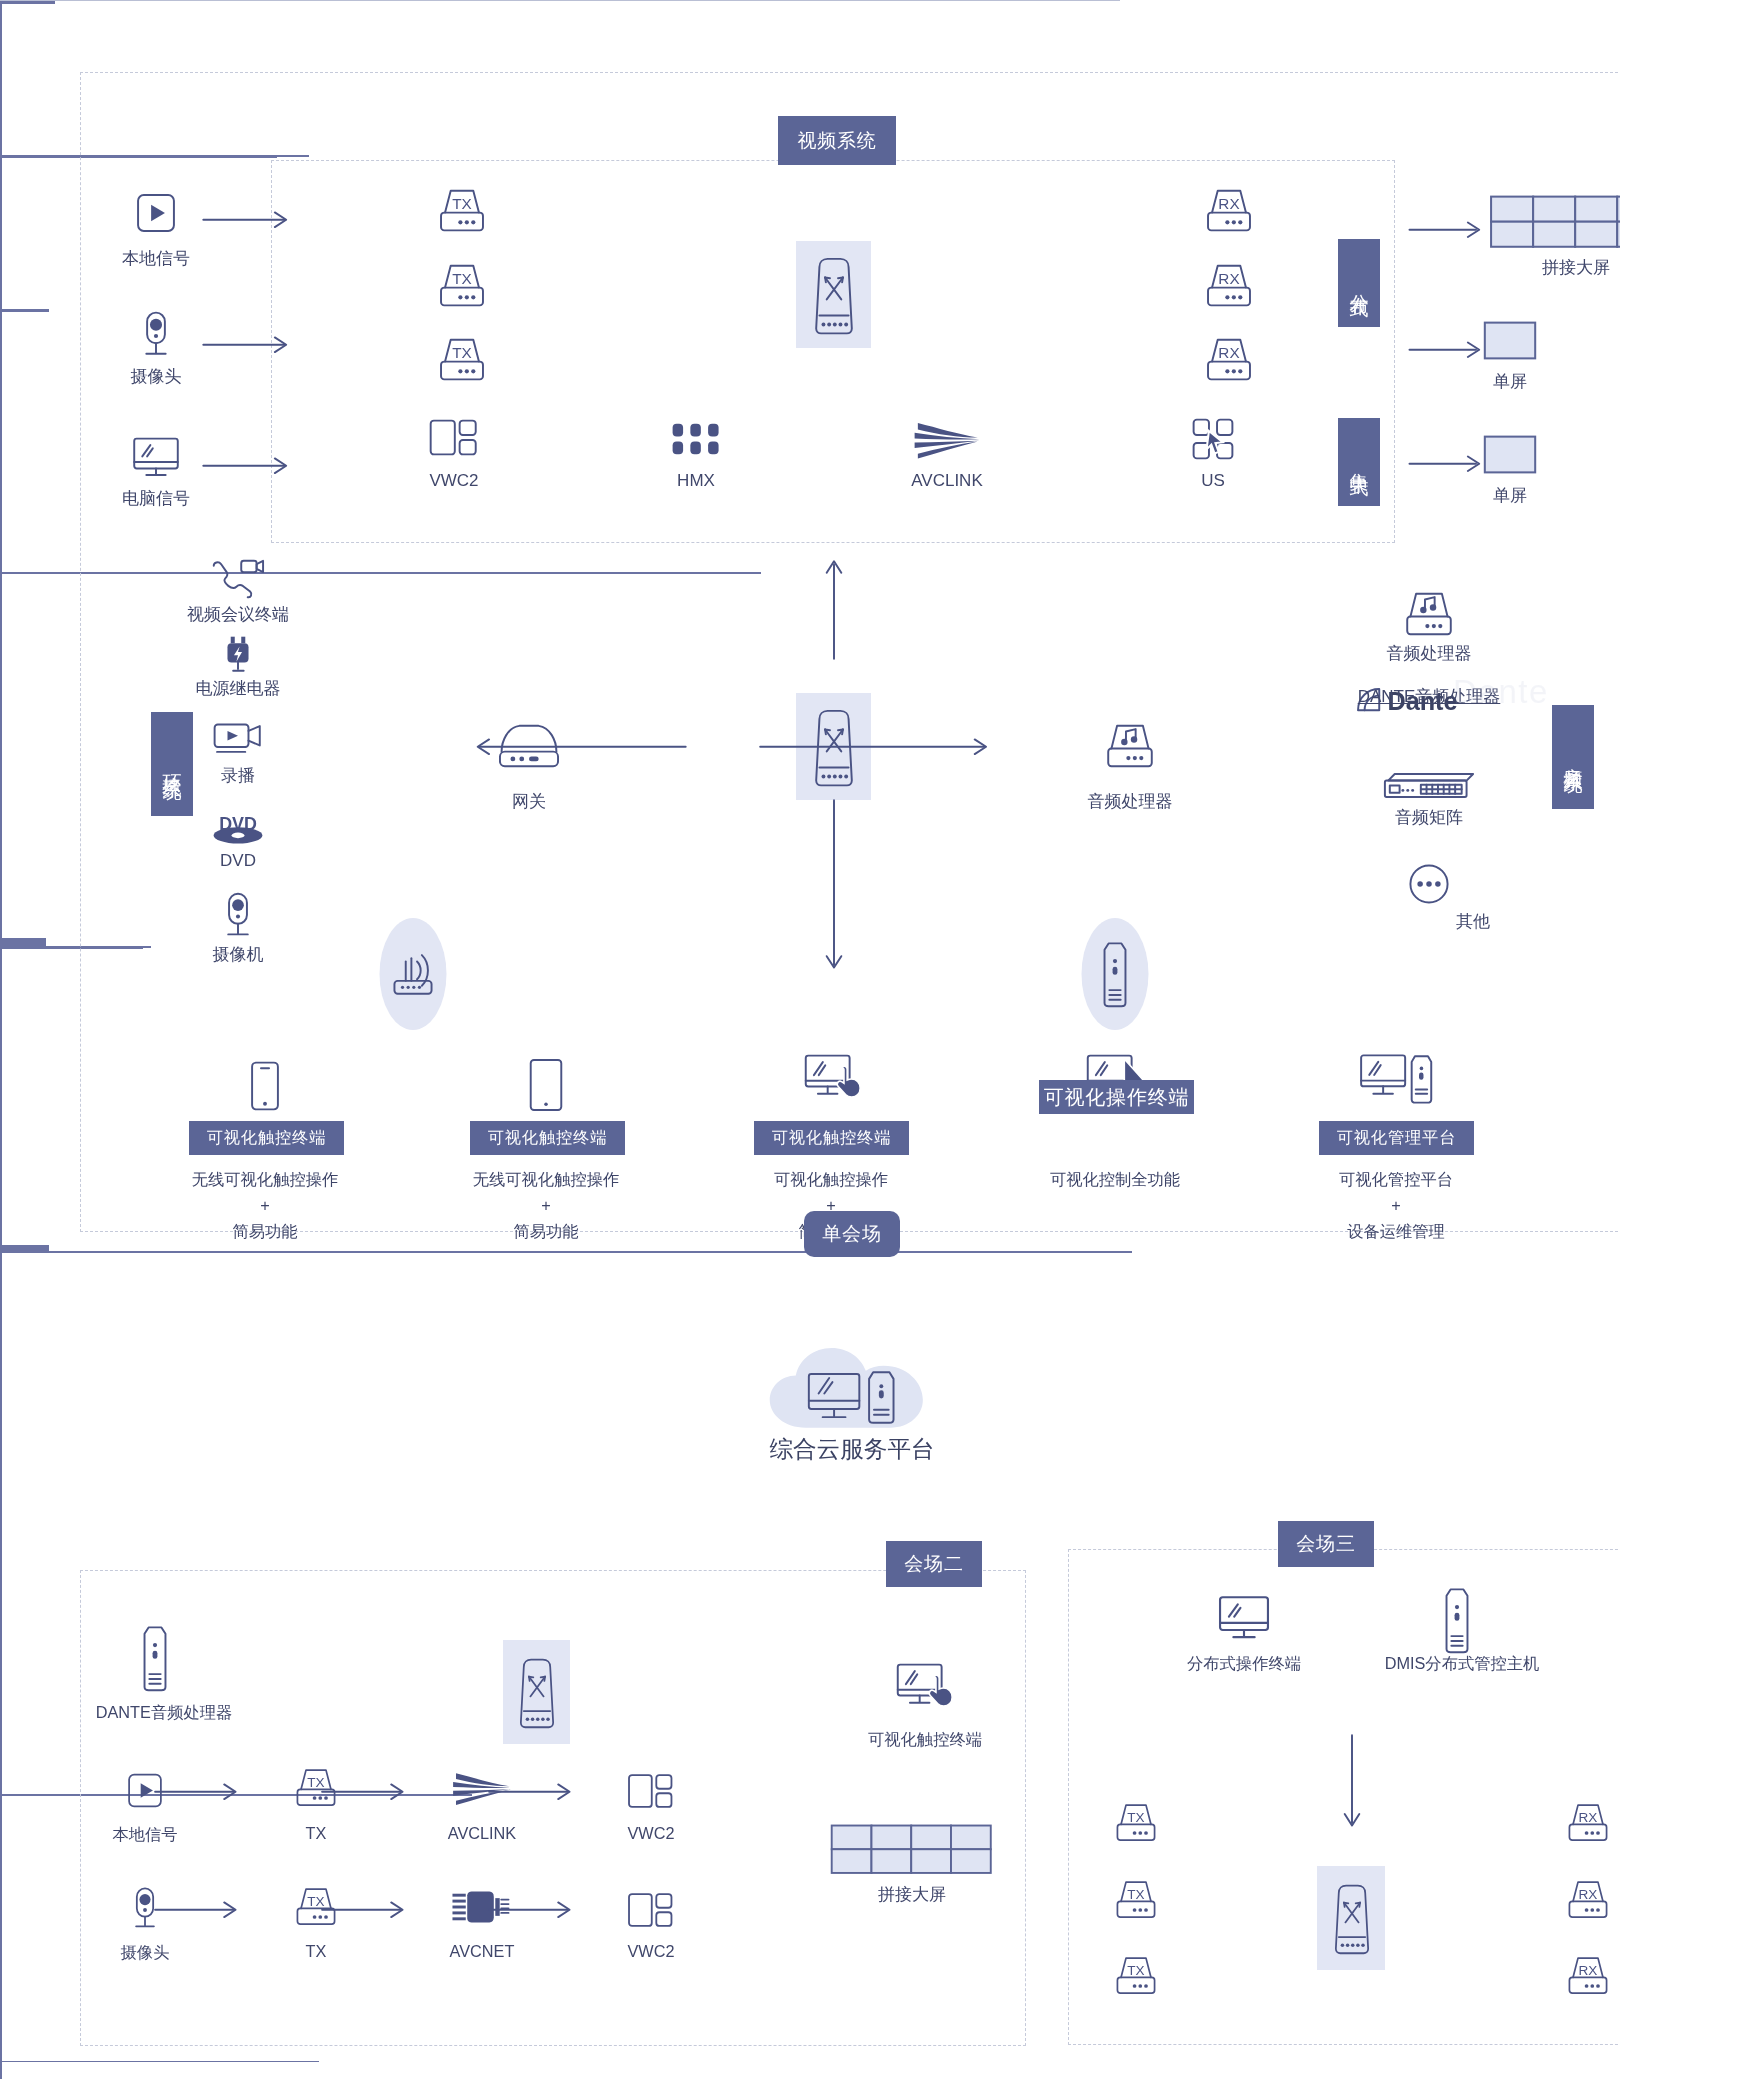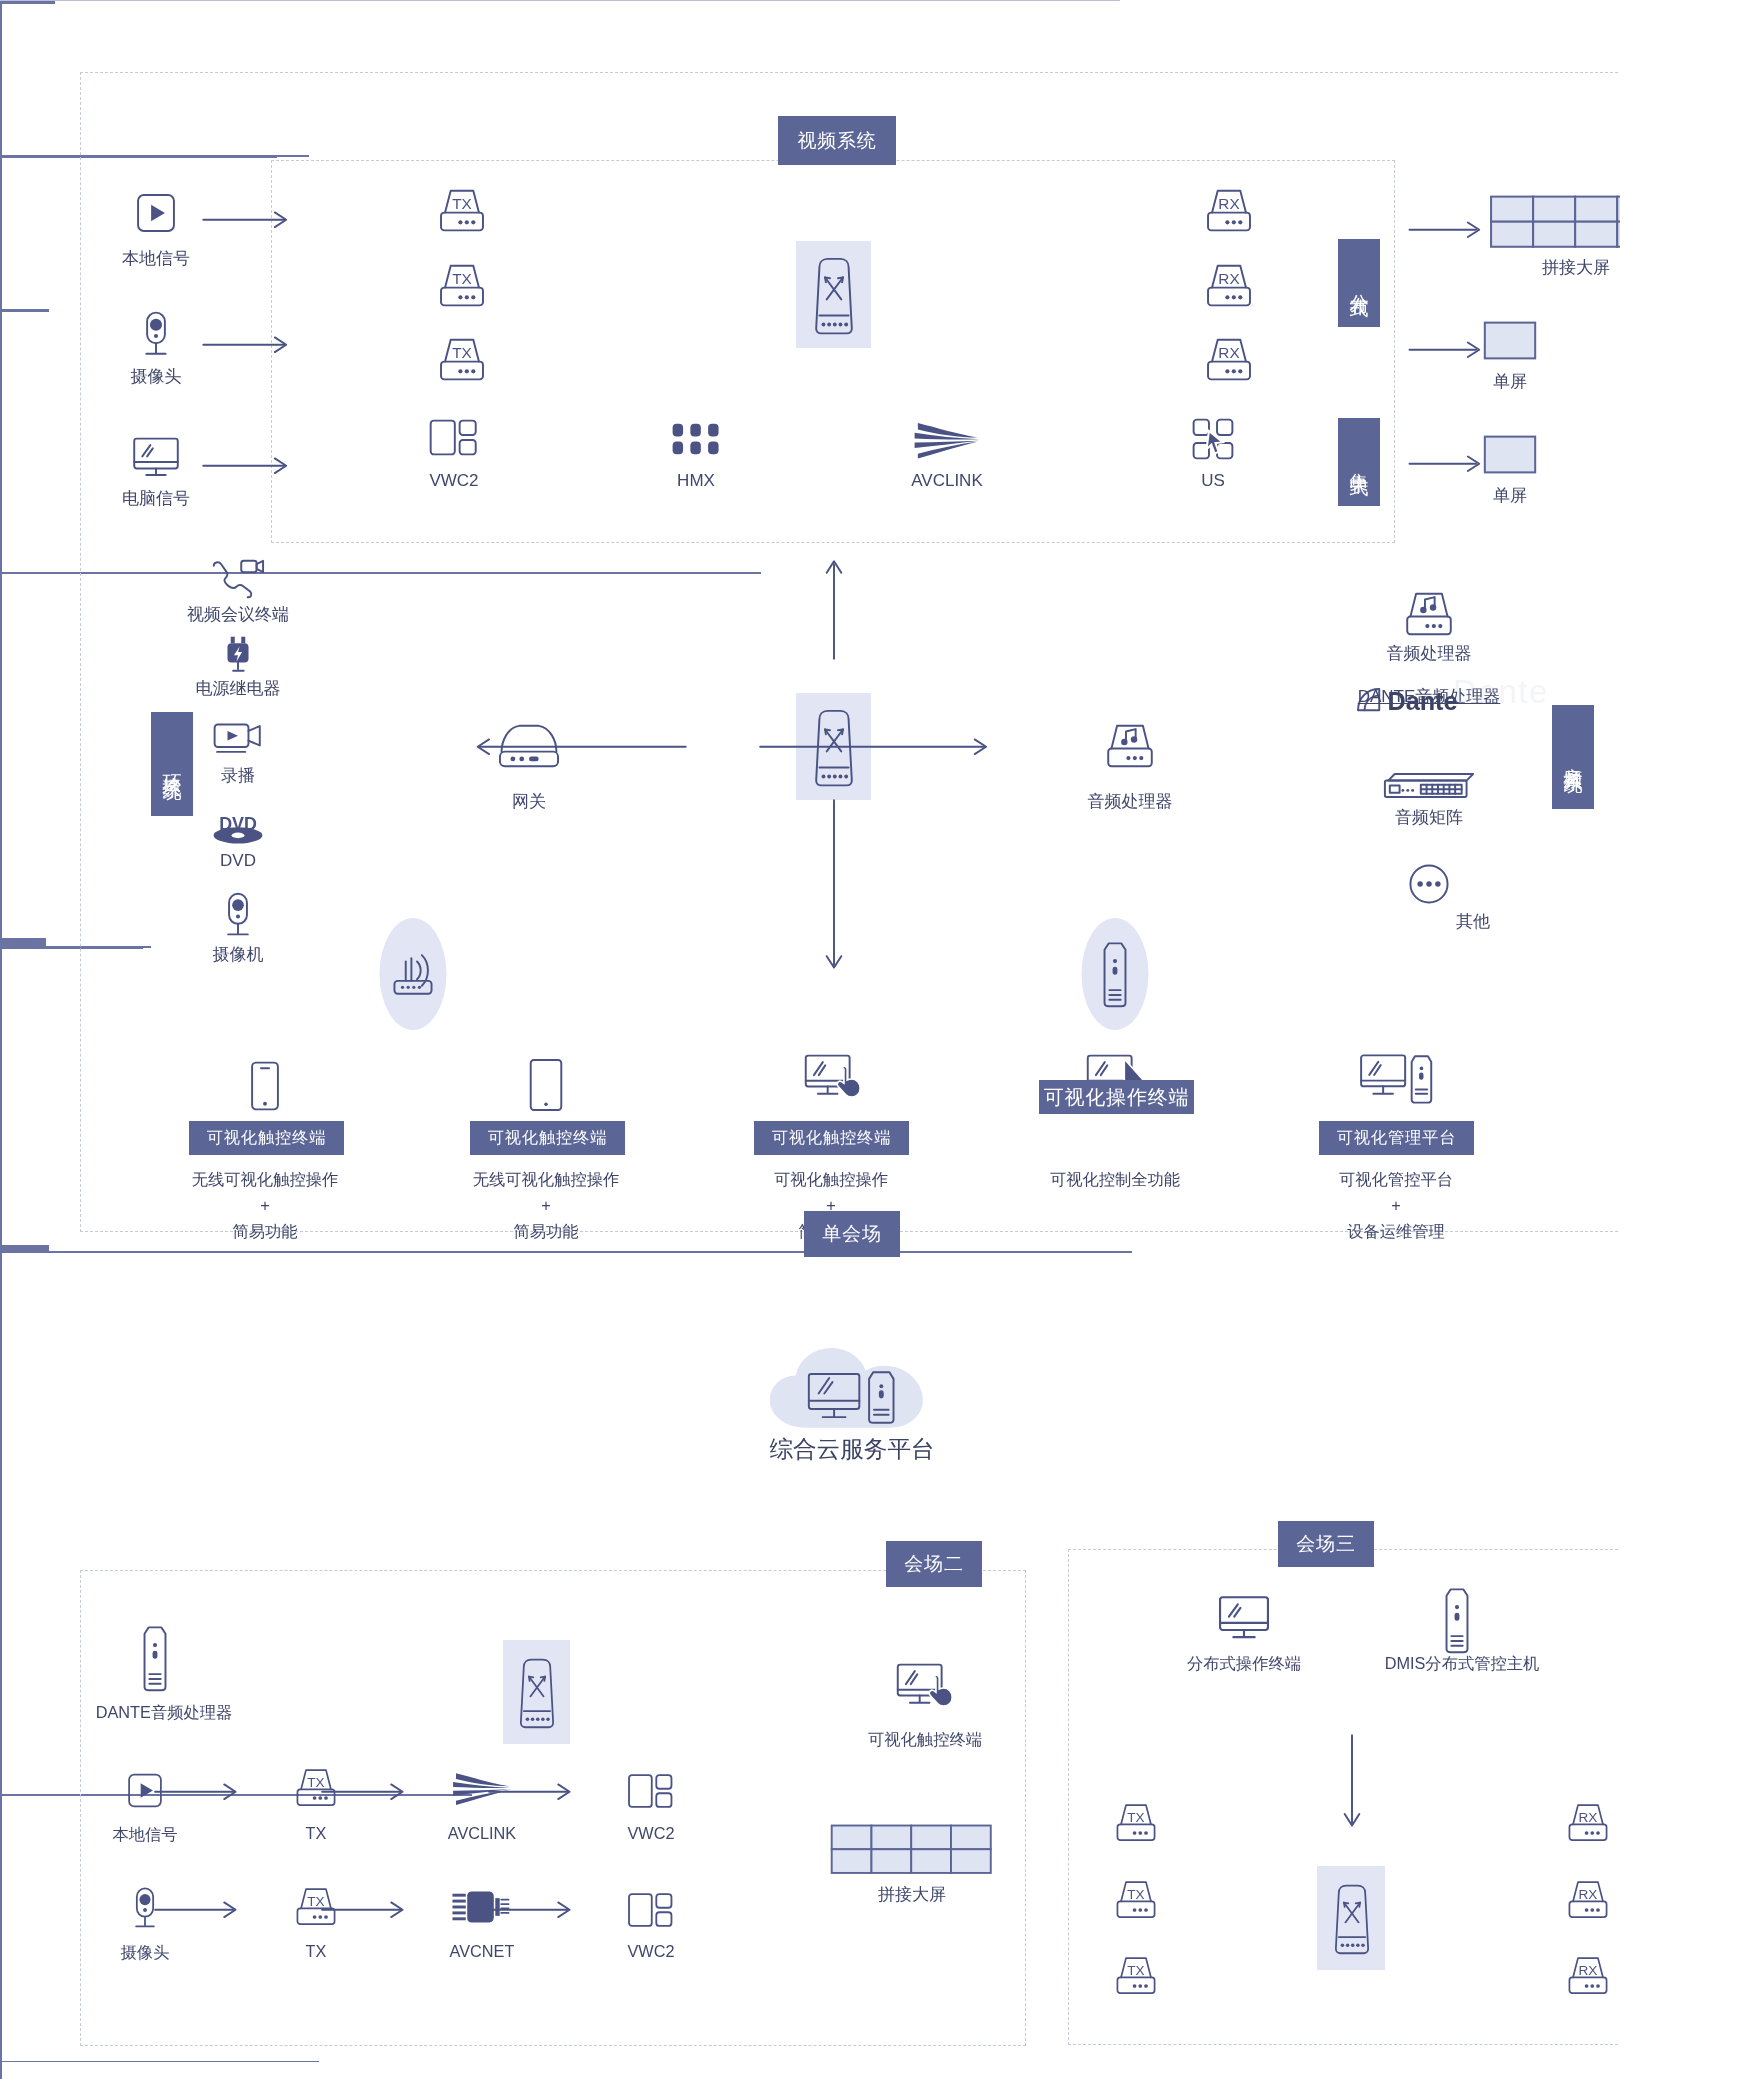--- a/index.html
+++ b/index.html
@@ -591,21 +591,21 @@
         <path class="st" d="M69 51 H83"></path>
     </svg>
   </div>
   <div class="badge" style="left:1319px;top:1121px;width:155px;height:34px;font-size:16.3px;">可视化管理平台</div>
   <div class="terminal-sub" style="left:1396px;top:1166px;">
     <div>可视化管控平台</div>
     <div>+</div>
     <div>设备运维管理</div>
   </div>
 
-  <div class="badge" style="left:804px;top:1211px;width:96px;height:46px;">单会场</div>
+  <div class="badge" style="left:804px;top:1211px;width:96px;height:46px;border-radius:10px;">单会场</div>
 
   <div class="vline" style="left:852px;top:1256px;height:94px;"></div>
 
   <div class="icoWrap" style="left:852px;top:1343px;">
     <svg width="171" height="88" viewBox="0 0 210 108">
       <path fill="#dfe4f3" d="M48 104 C22 104 4 88 4 70 C4 54 18 40 36 40 C40 20 58 6 80 6 C100 6 116 18 122 34 C128 30 136 28 144 28 C172 28 192 48 192 70 C192 88 176 104 152 104 Z"></path>
       <rect class="st" x="52" y="38" width="62" height="43" rx="3"></rect>
       <path class="st" d="M52 71 H114"></path>
       <path class="st" d="M64 62 L77 43"></path>
         <path class="st" d="M71 62 L81 48"></path>

